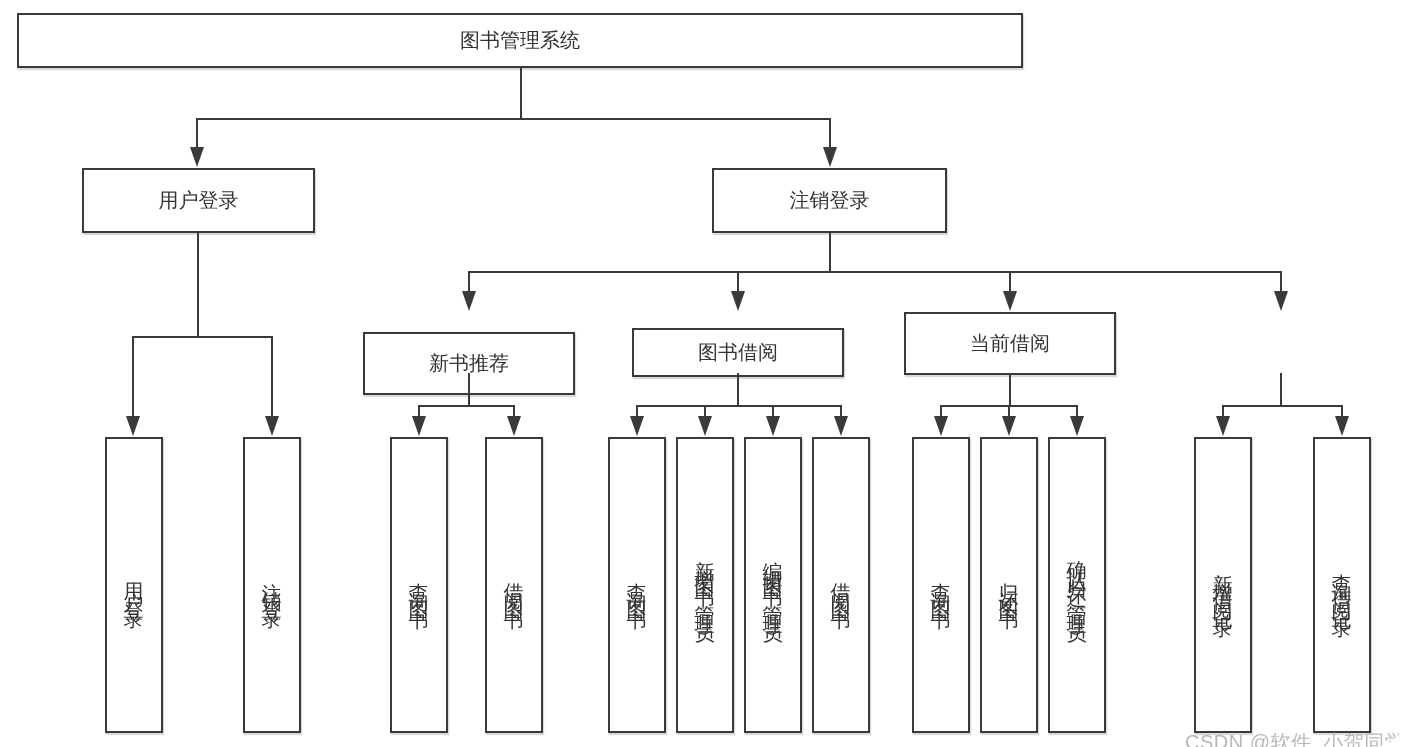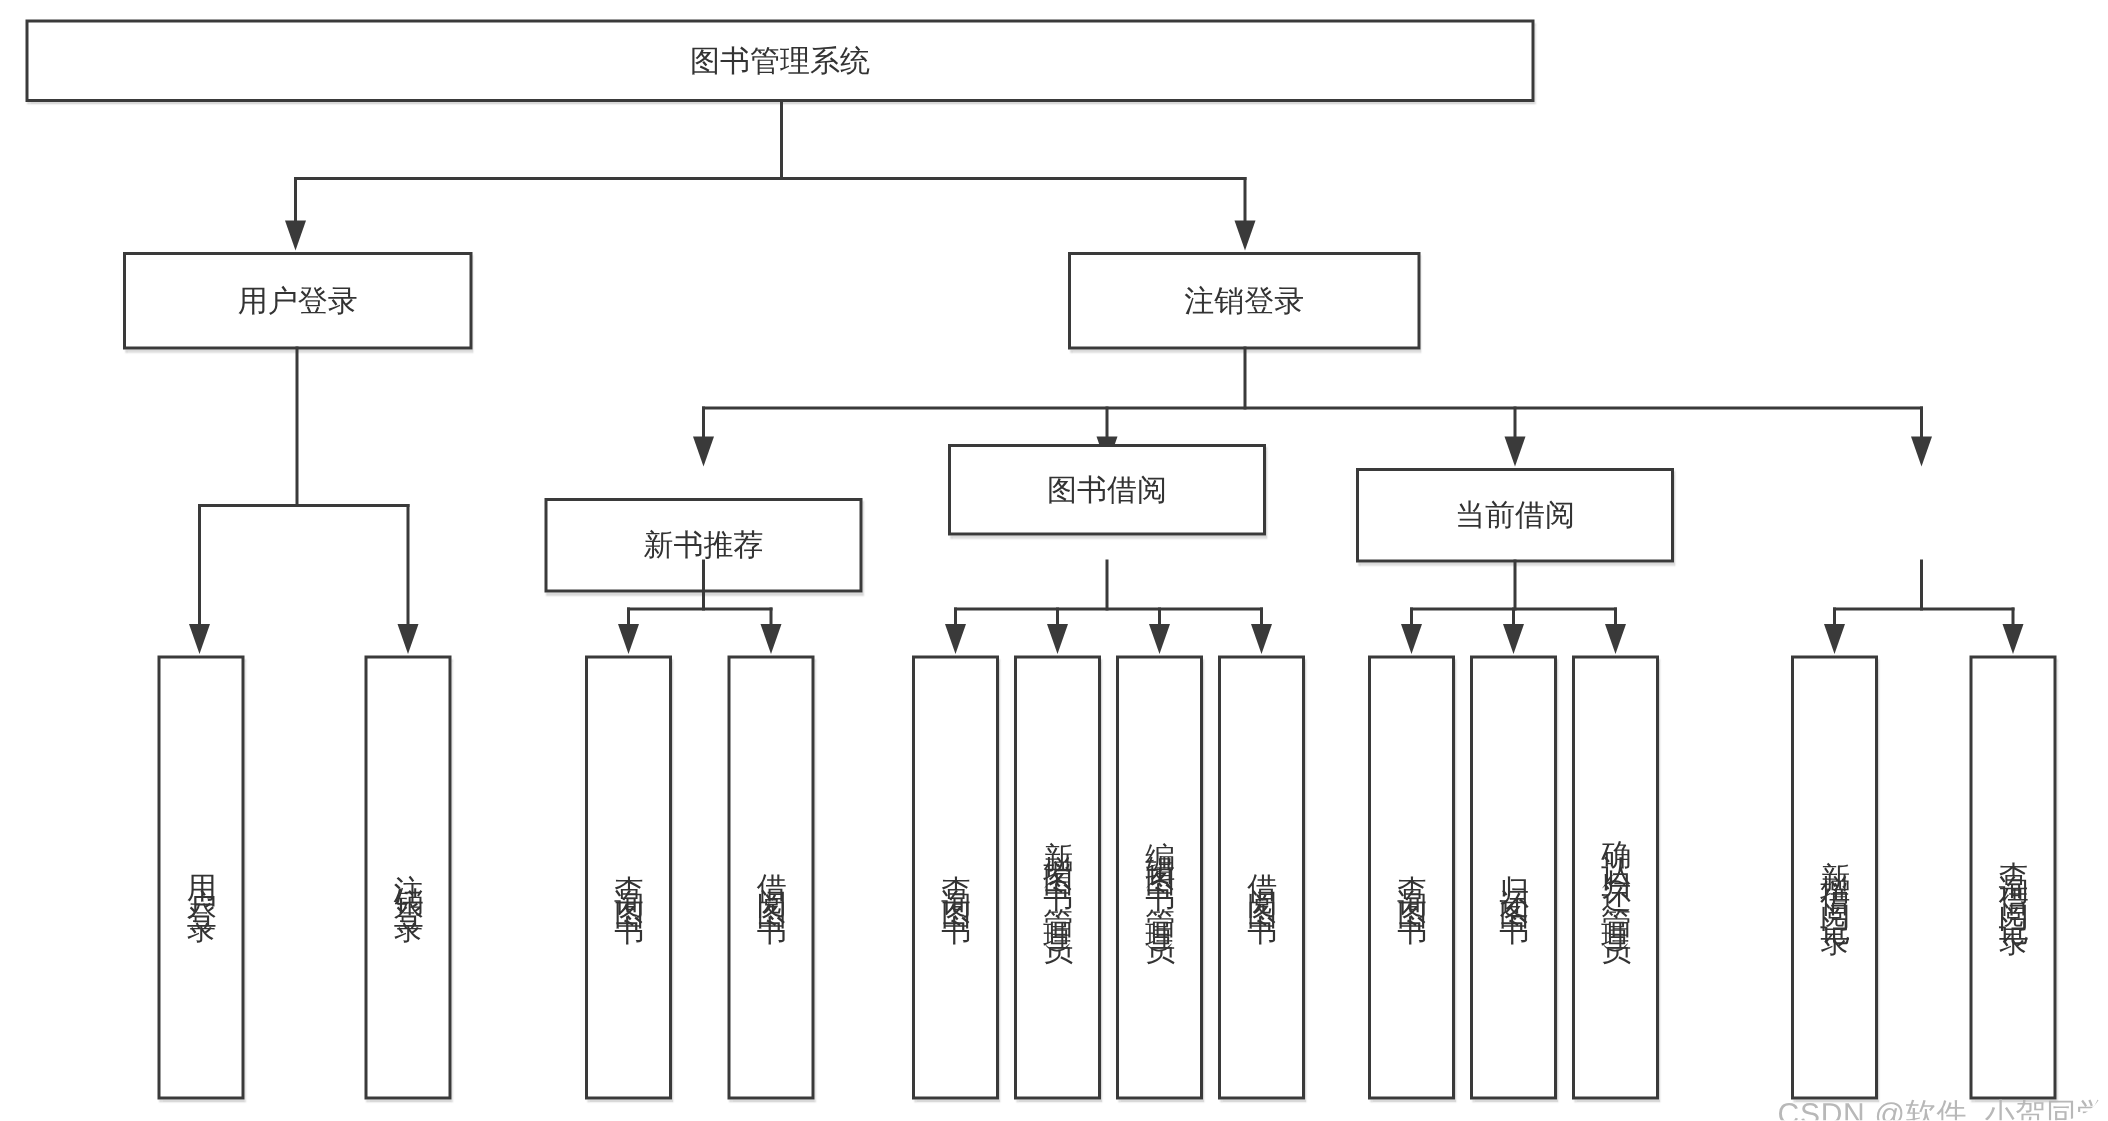--- a/index.html
+++ b/index.html
@@ -93,21 +93,21 @@
   <div class="vline" style="left:468px;top:271px;height:22px;"></div>
   <div class="arrow" style="left:462px;top:291px;"></div>
   <div class="vline" style="left:737px;top:271px;height:22px;"></div>
   <div class="arrow" style="left:731px;top:291px;"></div>
   <div class="vline" style="left:1009px;top:271px;height:22px;"></div>
   <div class="arrow" style="left:1003px;top:291px;"></div>
   <div class="vline" style="left:1280px;top:271px;height:22px;"></div>
   <div class="arrow" style="left:1274px;top:291px;"></div>
 
   <div class="box" style="left:363px;top:312px;width:212px;height:63px;margin-top:20px;">新书推荐</div>
-  <div class="box" style="left:632px;top:296px;width:212px;height:61px;">图书借阅</div>
+  <div class="box" style="left:632px;top:328px;width:212px;height:49px;">图书借阅</div>
   <div class="box" style="left:904px;top:312px;width:212px;height:63px;">当前借阅</div>
 
   <div class="vline" style="left:468px;top:373px;height:34px;"></div>
   <div class="hline" style="left:418px;top:405px;width:97px;"></div>
   <div class="vline" style="left:418px;top:405px;height:13px;"></div>
   <div class="arrow" style="left:412px;top:416px;"></div>
   <div class="vline" style="left:513px;top:405px;height:13px;"></div>
   <div class="arrow" style="left:507px;top:416px;"></div>
 
   <div class="vline" style="left:737px;top:373px;height:34px;"></div>

